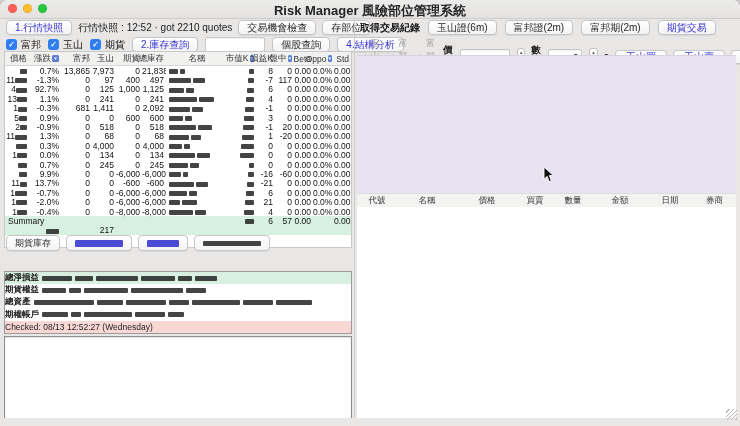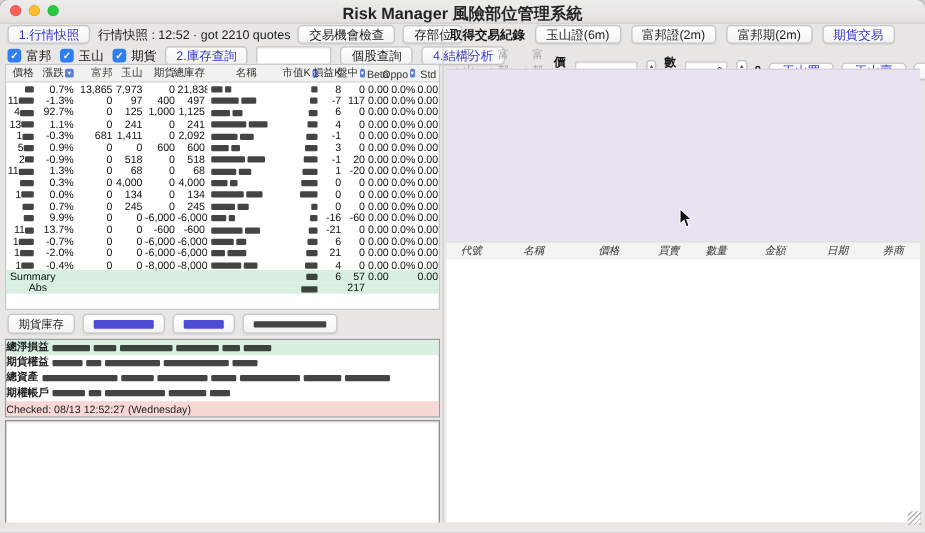--- a/index.html
+++ b/index.html
@@ -38,21 +38,21 @@
   .sthead{display:grid;grid-template-columns:var(--cols);height:13px;align-items:center;
           background:#f1f1f0;border-bottom:1px solid #d6d5d5;color:#333;}
   .sthead .hc{text-align:right;padding-right:2px;white-space:nowrap;display:flex;justify-content:flex-end;
               align-items:center;gap:1px;}
   .si{display:inline-block;width:7px;height:7px;background:#5b7fd2;border-radius:1.5px;color:#fff;
       font-size:4.5px;line-height:7px;text-align:center;}
   .strow{display:grid;grid-template-columns:var(--cols);height:9.4px;align-items:center;}
   .strow .c{text-align:right;padding-right:2px;white-space:nowrap;overflow:hidden;}
   .strow .c.l{text-align:left;padding-left:3px;}
   .strow.green{background:#d8f0e2;}
-  .tabsL{position:absolute;left:6px;top:251px;display:flex;gap:6px;}
+  .tabsL{position:absolute;left:6px;top:235px;display:flex;gap:6px;}
   .tabsL .btn{height:16px;filter:blur(.35px);}
   .infoPanel{position:absolute;left:4px;top:271px;width:346px;height:61px;background:#fff;
              border:1px solid #9c9a9a;overflow:hidden;}
   .infoLine{height:12.2px;display:flex;align-items:center;padding-left:0;font-size:8.5px;color:#222;
             white-space:nowrap;gap:3px;}
   .infoLine.green{background:#d8f0e2;}
   .infoLine.pink{background:#f8d8d5;}
   .infoLine .lbl{filter:blur(.5px);font-weight:700;}
   .emptyBox{position:absolute;left:4px;top:336px;width:346px;height:82px;background:#fff;
             border:1px solid #8f8d8d;box-shadow:inset 0 1px 2px rgba(0,0,0,.12);}
@@ -61,21 +61,21 @@
   .row1R{position:absolute;left:360px;top:20px;display:flex;align-items:center;gap:8px;}
   .fetchLbl{font-size:10px;font-weight:700;color:#161616;white-space:nowrap;}
   .row2R{position:absolute;left:360px;top:37px;display:flex;align-items:center;gap:6px;}
   .row2R .btn{height:14px;padding:0 10px;}
   .plabel{font-size:9.5px;font-weight:700;color:#161616;}
   .purple{position:absolute;left:357px;top:55px;width:379px;height:138px;background:#e9e2f1;
           border-top:1px solid #d8d0e3;}
   .ttbl-head{position:absolute;left:357px;top:193px;width:379px;height:13px;background:#f3f3f2;
              border-top:1px solid #dddcdc;border-bottom:1px solid #dddcdc;display:grid;
              grid-template-columns:40px 60px 60px 36px 40px 54px 46px 43px;align-items:center;
-             font-size:8.5px;color:#333;font-style:italic;}
+             font-size:8.5px;color:#333;}
   .ttbl-head .hc{text-align:center;white-space:nowrap;}
   .whiteR{position:absolute;left:357px;top:207px;width:379px;height:211px;background:#fff;}
   .grip{position:absolute;right:3px;bottom:6px;width:11px;height:11px;
         background:repeating-linear-gradient(135deg,transparent 0 2px,#b9b7b7 2px 3px);}
   .cursor{position:absolute;left:543px;top:167px;width:11px;height:16px;}
   .bottomStrip{position:absolute;left:0;top:418px;width:740px;height:8px;background:#e9e7e6;}
 </style>
 </head>
 <body>
 
@@ -407,21 +407,20 @@
           <div class="c l" style="grid-column: 1 / span 6;">Summary</div>
           <div class="c l"></div>
           <div class="c"><span class="rd" style="width: 9px;"></span></div>
           <div class="c">6</div>
           <div class="c">57</div>
           <div class="c">0.00</div>
           <div class="c"></div>
           <div class="c">0.00</div>
         </div>
         <div class="strow green">
-          <div class="c l" style="grid-column: 1 / span 6; padding-left: 18px;">Abs</div>
           <div class="c l"></div>
           <div class="c"><span class="rd" style="width: 13px;"></span></div>
           <div class="c"></div>
           <div class="c">217</div>
           <div class="c"></div>
           <div class="c"></div>
           <div class="c"></div>
         </div>
       </div>
   </div>

